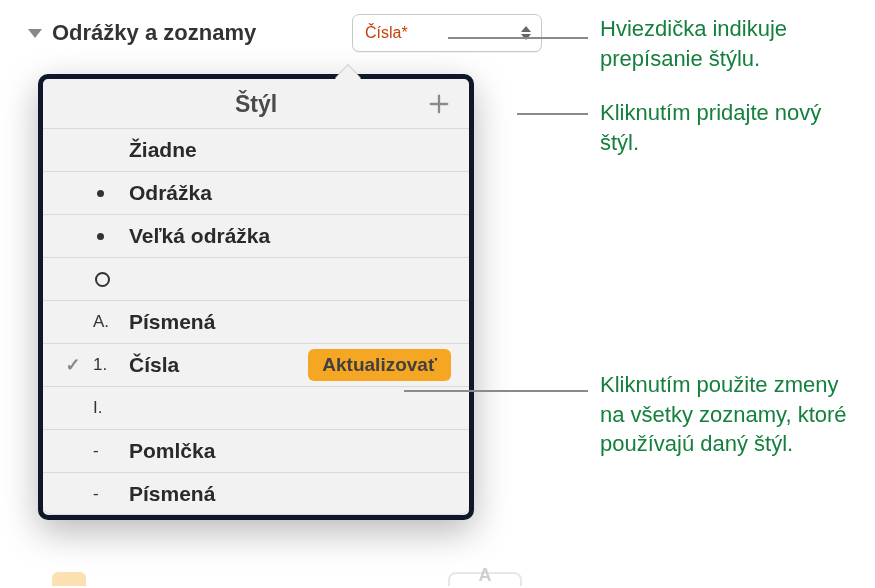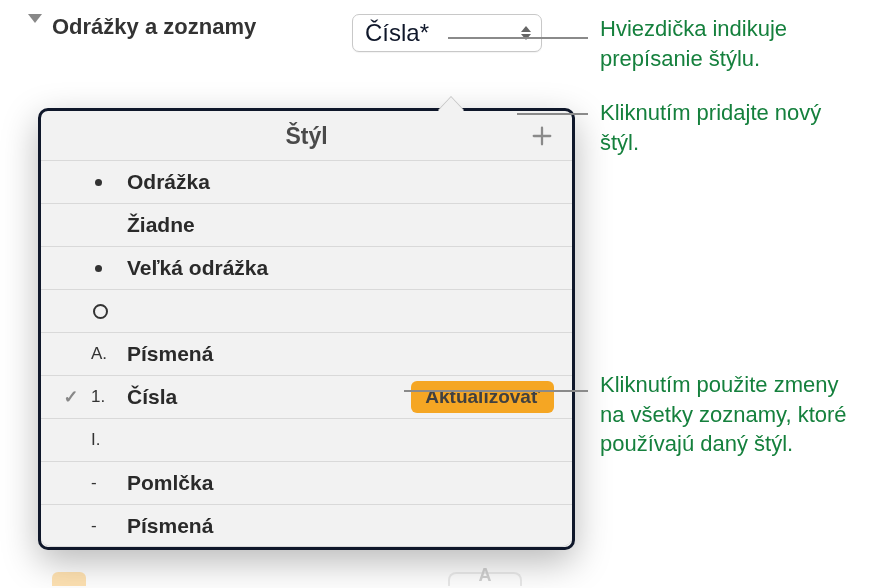--- a/index.html
+++ b/index.html
@@ -16,21 +16,21 @@
       overflow: hidden;
     }
     .panel-area {
       position: absolute;
       left: 24px;
       top: 8px;
       width: 522px;
     }
     .header-row {
       display: flex;
-      align-items: flex-start;
+      align-items: center;
       gap: 8px;
       padding: 6px 4px 12px 4px;
     }
     .disclosure {
       width: 0;
       height: 0;
       border-left: 7px solid transparent;
       border-right: 7px solid transparent;
       border-top: 9px solid #888;
       margin-right: 2px;
@@ -48,22 +48,22 @@
       border-radius: 7px;
       height: 38px;
       min-width: 190px;
       display: flex;
       align-items: center;
       padding: 0 12px;
       position: relative;
       box-shadow: 0 1px 1px rgba(0,0,0,0.05);
     }
     .style-select-text {
-      font-size: 24px;
-      color: #0f172a;
+      font-size: 16px;
+      color: #c2410c;
     }
     .style-select-updown {
       position: absolute;
       right: 10px;
       top: 50%;
       transform: translateY(-50%);
       display: flex;
       flex-direction: column;
       gap: 2px;
     }
@@ -76,26 +76,25 @@
     .arrow-down {
       width: 0; height: 0;
       border-left: 5px solid transparent;
       border-right: 5px solid transparent;
       border-top: 6px solid #666;
     }
     .popover {
       position: absolute;
       left: 38px;
       top: 74px;
-      width: 537px;
+      width: 436px;
       background: #f2f2f2;
-      border: 3px solid #0f172a;
+      border: 5px solid #0f172a;
       border-radius: 10px;
       box-shadow: 0 12px 36px rgba(0,0,0,0.28);
-      margin-top: 34px;
     }
     .popover::before {
       content: "";
       position: absolute;
       top: -14px;
       right: 108px;
       width: 0; height: 0;
       border-left: 13px solid transparent;
       border-right: 13px solid transparent;
       border-bottom: 14px solid #f2f2f2;
@@ -263,29 +262,29 @@
       <svg viewBox="0 0 24 24">
         <line x1="12" y1="3" x2="12" y2="21" stroke="#8a8a8a" stroke-width="2.5" stroke-linecap="round"></line>
         <line x1="3" y1="12" x2="21" y2="12" stroke="#8a8a8a" stroke-width="2.5" stroke-linecap="round"></line>
       </svg>
     </span>
   </div>
   <ul class="style-list">
 
   <li class="style-item">
         <span class="check-col"></span>
-        <span class="marker-col">
-          <span class="marker-dot"></span>
-        </span>
-        <span class="label-col">Odrážka</span>
-      </li>
-      <li class="style-item">
-        <span class="check-col"></span>
         <span class="marker-col"></span>
         <span class="label-col">Žiadne</span>
+      </li>
+      <li class="style-item">
+        <span class="check-col"></span>
+        <span class="marker-col">
+          <span class="marker-dot"></span>
+        </span>
+        <span class="label-col">Odrážka</span>
       </li>
       <li class="style-item">
         <span class="check-col"></span>
         <span class="marker-col">
           <span class="marker-dot"></span>
         </span>
         <span class="label-col">Veľká odrážka</span>
       </li>
       <li class="style-item">
         <span class="check-col"></span>

